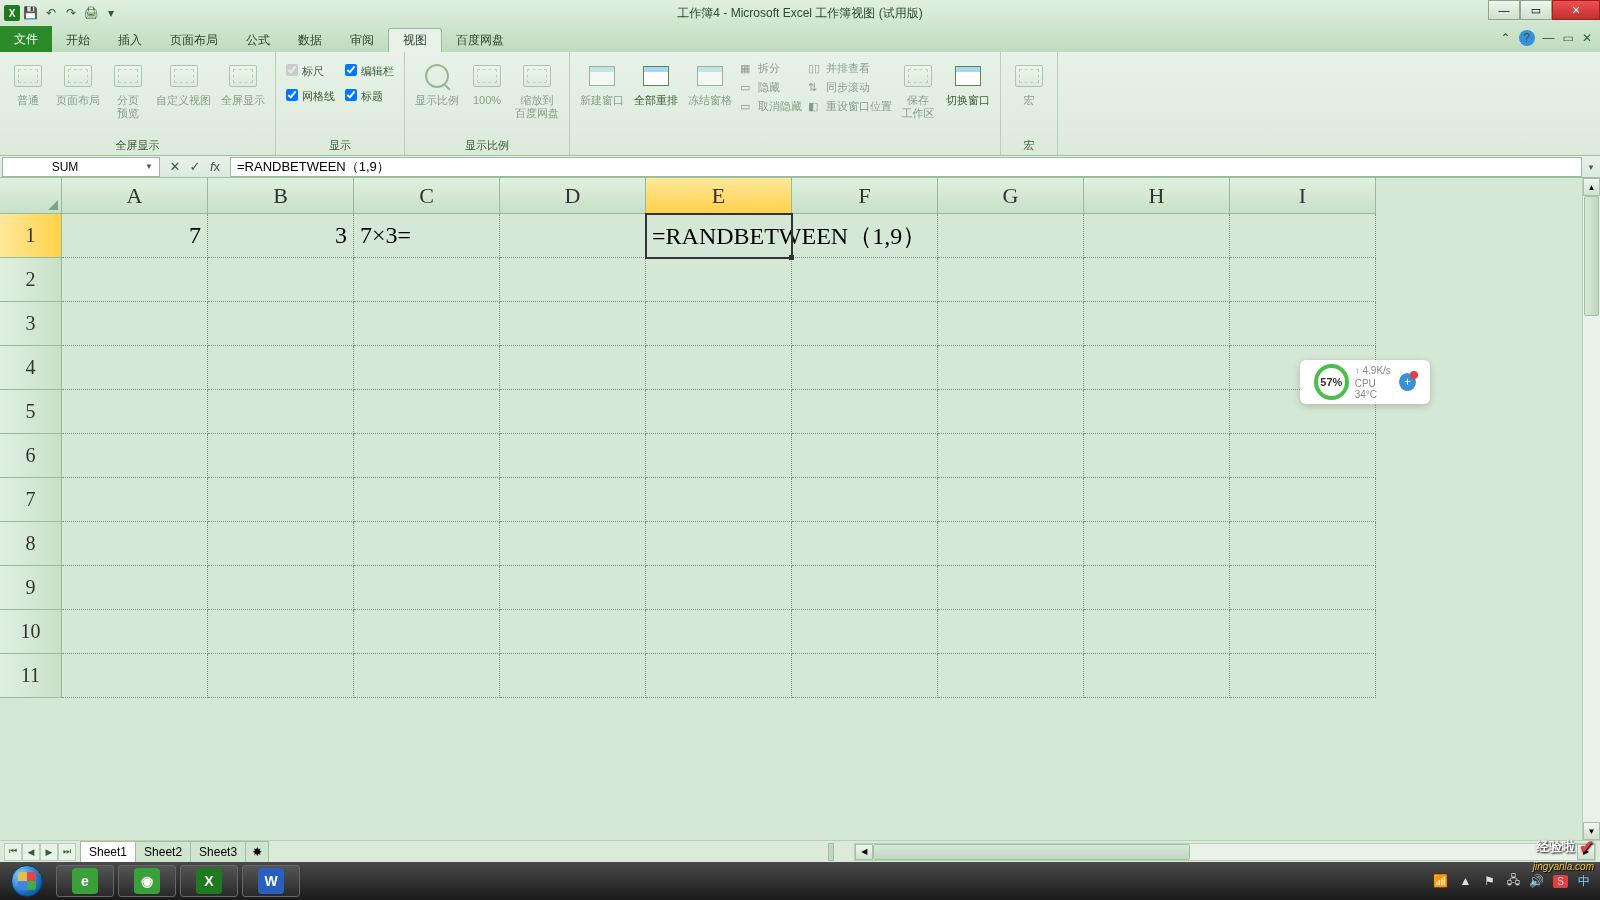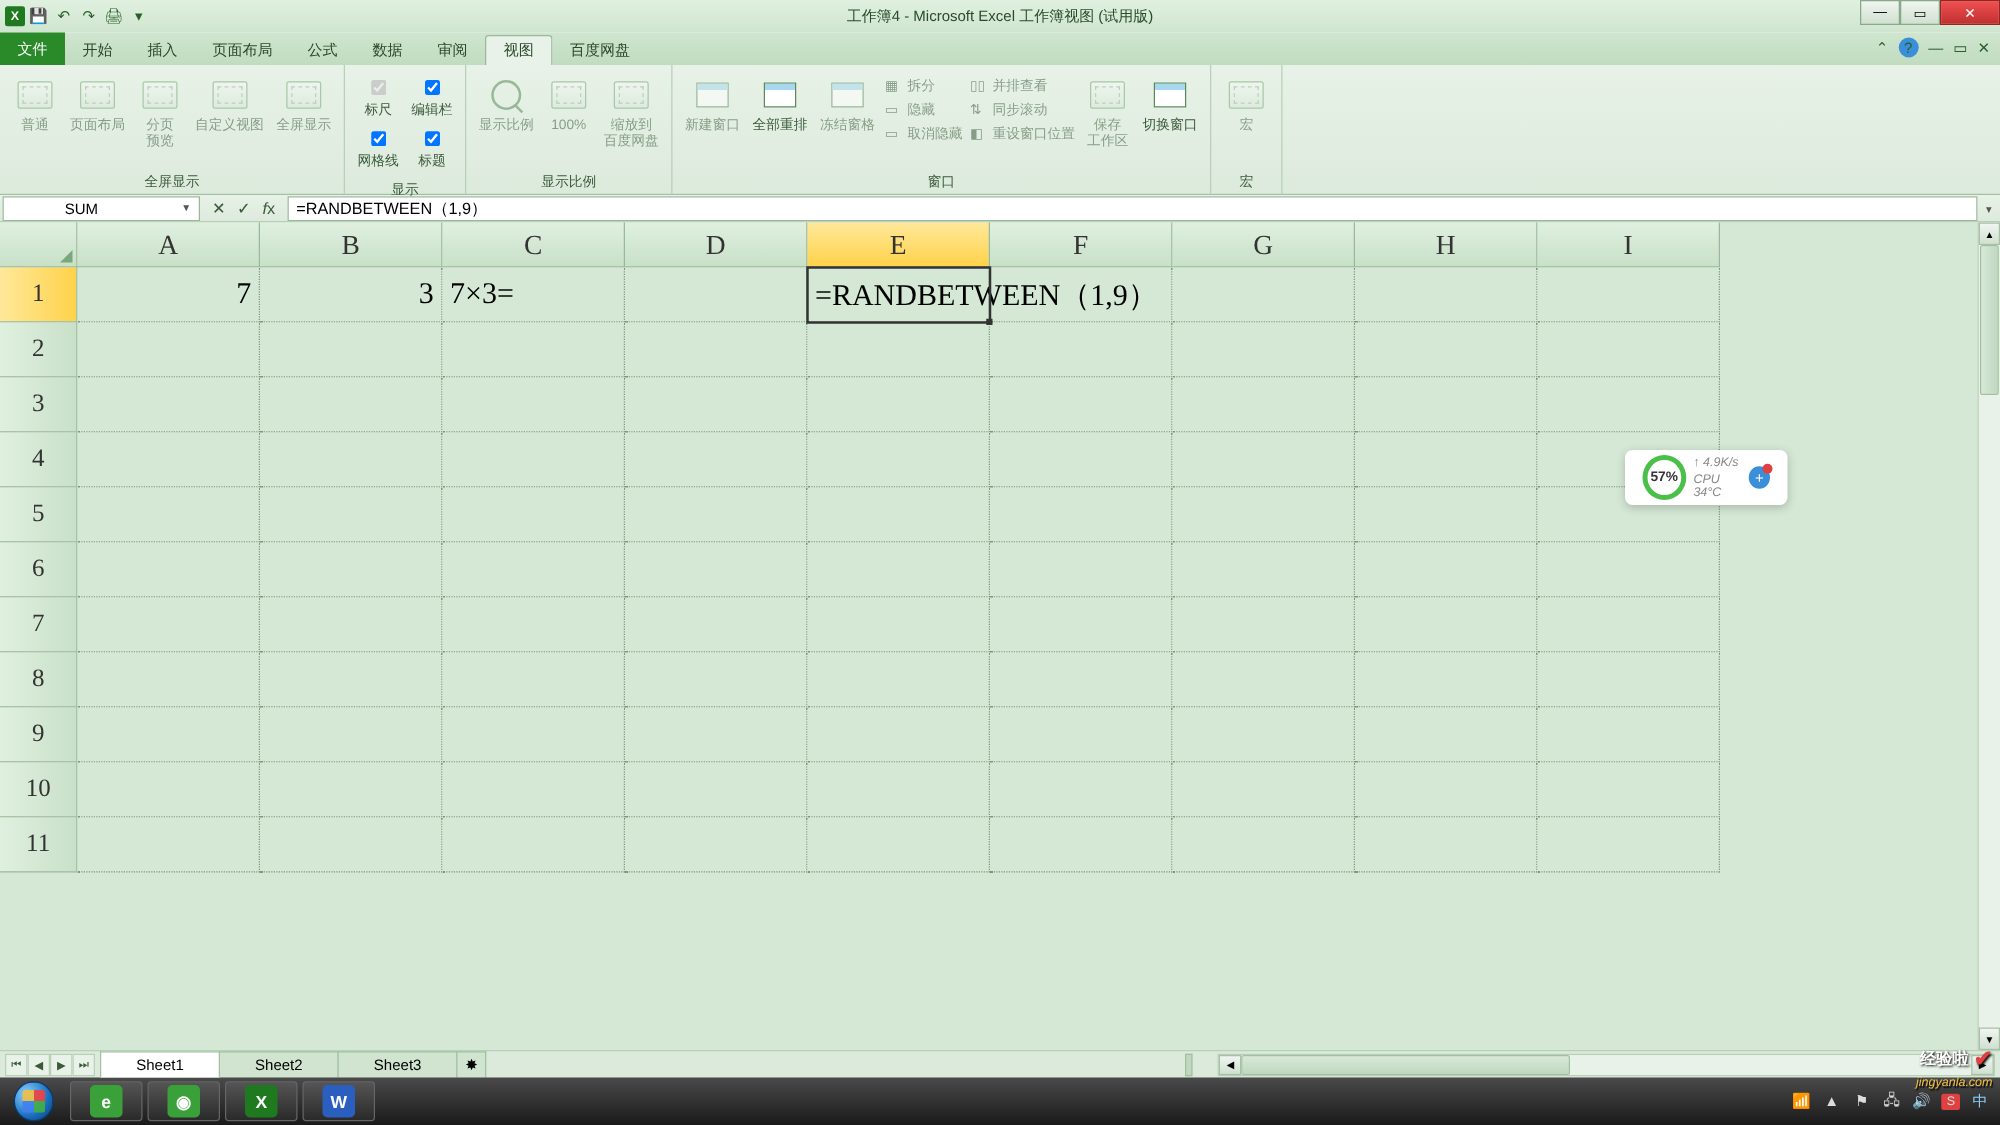--- a/index.html
+++ b/index.html
@@ -27,21 +27,21 @@
 
 .ribbon { height:104px; background:linear-gradient(#e8f2e8,#dceadc); border-bottom:1px solid #a0c0a0; display:flex; font-size:11px; }
 .rgroup { border-right:1px solid #b8d0b8; padding:2px 6px 0; display:flex; flex-direction:column; justify-content:space-between; }
 .rgroup-ctrls { display:flex; gap:2px; flex:1; align-items:flex-start; padding-top:4px; }
 .rgroup-label { text-align:center; color:#3a5a3a; font-size:11px; padding:2px 0; }
 .rbtn { display:flex; flex-direction:column; align-items:center; justify-content:flex-start; padding:2px 4px; cursor:pointer; min-width:44px; }
 .rbtn-ico { width:32px; height:32px; margin-bottom:2px; display:flex; align-items:center; justify-content:center; }
 .rbtn-lbl { font-size:11px; color:#3a5a3a; text-align:center; line-height:13px; white-space:pre; }
 .rbtn.dim .rbtn-lbl, .rbtn.dim .rbtn-ico { opacity:.55; }
 .chk-col { display:flex; flex-direction:column; gap:10px; padding:6px 4px; }
-.chk { display:flex; align-items:center; gap:4px; font-size:11px; color:#3a5a3a;flex-direction:column; }
+.chk { display:flex; align-items:flex-start; gap:4px; font-size:11px; color:#3a5a3a; }
 .chk input { width:12px; height:12px; }
 .small-btns { display:flex; flex-direction:column; gap:2px; padding-top:2px; }
 .small-btn { display:flex; align-items:center; gap:4px; font-size:11px; color:#3a5a3a; padding:1px 2px; cursor:pointer; white-space:nowrap; }
 .small-btn.dim { opacity:.55; }
 .small-ico { width:14px; height:14px; display:inline-block; }
 
 
 .ico-rect { width:28px; height:22px; border:1px solid #7aa87a; background:linear-gradient(#f5faf5,#d8e8d8); border-radius:2px; position:relative; }
 .ico-rect::after { content:""; position:absolute; inset:3px; border:1px dashed #9ab89a; }
 .ico-zoom { width:24px; height:24px; border:2px solid #5a8a5a; border-radius:50%; position:relative; }
@@ -77,21 +77,21 @@
 .cell.editing::after { content:""; position:absolute; width:5px; height:5px; background:#333; right:-3px; bottom:-3px; }
 .vscroll { position:absolute; right:0; top:0; bottom:0; width:18px; background:#e8f2e8; border-left:1px solid #b8d0b8; }
 .vscroll-btn { height:18px; background:linear-gradient(#f0f5f0,#d0e0d0); border:1px solid #a8c0a8; font-size:8px; display:flex; align-items:center; justify-content:center; cursor:pointer; }
 .vscroll-thumb { position:absolute; top:18px; left:1px; right:1px; height:120px; background:linear-gradient(90deg,#d8e8d8,#c0d8c0); border:1px solid #a0c0a0; border-radius:2px; cursor:pointer; }
 
 
 .sheet-bar { position:absolute; bottom:38px; left:0; right:0; height:22px; background:#dceadc; display:flex; align-items:center; font-size:11px; border-top:1px solid #b8d0b8; }
 .sheet-nav { display:flex; padding:0 4px; gap:0; }
 .sheet-nav-btn { width:18px; height:18px; display:flex; align-items:center; justify-content:center; font-size:9px; color:#3a5a3a; cursor:pointer; border:1px solid #b8d0b8; background:#e8f2e8; }
 .sheet-tabs { display:flex; align-items:flex-end; }
-.sheet-tab { padding:3px 28px; background:#d0e4d0; border:1px solid #a0c0a0; border-bottom:none; font-size:12px; cursor:pointer; position:relative; margin-right:-1px; }
+.sheet-tab { padding:3px 8px; background:#d0e4d0; border:1px solid #a0c0a0; border-bottom:none; font-size:12px; cursor:pointer; position:relative; margin-right:-1px; }
 .sheet-tab.active { background:#fff; z-index:2; }
 .sheet-tab.new { padding:3px 6px; }
 .hscroll { flex:1; margin:0 4px 0 20px; height:18px; background:#e8f2e8; border:1px solid #b8d0b8; position:relative; display:flex; }
 .hscroll-btn { width:18px; background:linear-gradient(#f0f5f0,#d0e0d0); border:1px solid #a8c0a8; font-size:8px; display:flex; align-items:center; justify-content:center; cursor:pointer; }
 .hscroll-track { flex:1; position:relative; }
 .hscroll-thumb { position:absolute; left:0; top:0; bottom:0; width:45%; background:linear-gradient(#d8e8d8,#c0d8c0); border:1px solid #a0c0a0; border-radius:2px; cursor:pointer; }
 .split-handle { width:6px; height:18px; background:#c0d8c0; border:1px solid #a0c0a0; cursor:col-resize; }
 
 
 .statusbar { position:absolute; bottom:22px; left:0; right:0; height:16px; background:linear-gradient(#dceadc,#c8e0c8); display:flex; align-items:center; font-size:11px; color:#3a5a3a; padding:0 6px; border-top:1px solid #b8d0b8; }
@@ -112,21 +112,21 @@
 .lang-ind { background:#e04040; padding:1px 4px; border-radius:2px; font-size:10px; }
 
 
 .watermark { position:absolute; right:6px; bottom:42px; font-size:13px; color:#fff; text-shadow:1px 1px 2px #000; font-weight:bold; z-index:50; display:flex; align-items:center; gap:4px; }
 .watermark .check { color:#e04040; font-size:18px; }
 .watermark-sub { position:absolute; right:6px; bottom:28px; font-size:10px; color:#f0c040; text-shadow:1px 1px 1px #000; z-index:50; font-style:italic; }
 
 
 .perf { position:absolute; right:170px; top:360px; width:130px; height:44px; background:#fff; border-radius:6px; box-shadow:0 2px 8px rgba(0,0,0,.2); display:flex; align-items:center; padding:14px; z-index:40; font-size:10px; }
 .perf-ring { width:36px; height:36px; border-radius:50%; border:4px solid #4ac04a; display:flex; align-items:center; justify-content:center; font-size:11px; font-weight:bold; color:#333; margin-right:6px; }
-.perf-stats { display:flex; flex-direction:column; gap:2px; color:#888;font-style:italic; }
+.perf-stats { display:flex; flex-direction:column; gap:2px; color:#888; }
 .perf-dot { width:18px; height:18px; border-radius:50%; background:#3a8fd8; color:#fff; display:flex; align-items:center; justify-content:center; margin-left:auto; font-size:12px; position:relative; cursor:pointer; }
 .perf-dot::after { content:""; position:absolute; top:-2px; right:-2px; width:8px; height:8px; background:#e04040; border-radius:50%; }
 </style>
 </head>
 <body>
 
 <div class="titlebar">
   <div class="qat">
     <span class="excel-logo">X</span>
     <span class="qat-ico">💾</span>
@@ -303,21 +303,20 @@
           <div class="rbtn-lbl">保存
 工作区</div>
         </div>
       <div class="rbtn">
           <div class="rbtn-ico">
             <div class="ico-window"></div>
           </div>
           <div class="rbtn-lbl">切换窗口</div>
         </div>
     </div>
-    <div class="rgroup-label">窗口</div>
   </div>
   <div class="rgroup">
     <div class="rgroup-ctrls">
       <div class="rbtn dim">
           <div class="rbtn-ico">
             <div class="ico-rect"></div>
           </div>
           <div class="rbtn-lbl">宏</div>
         </div>
     </div>

